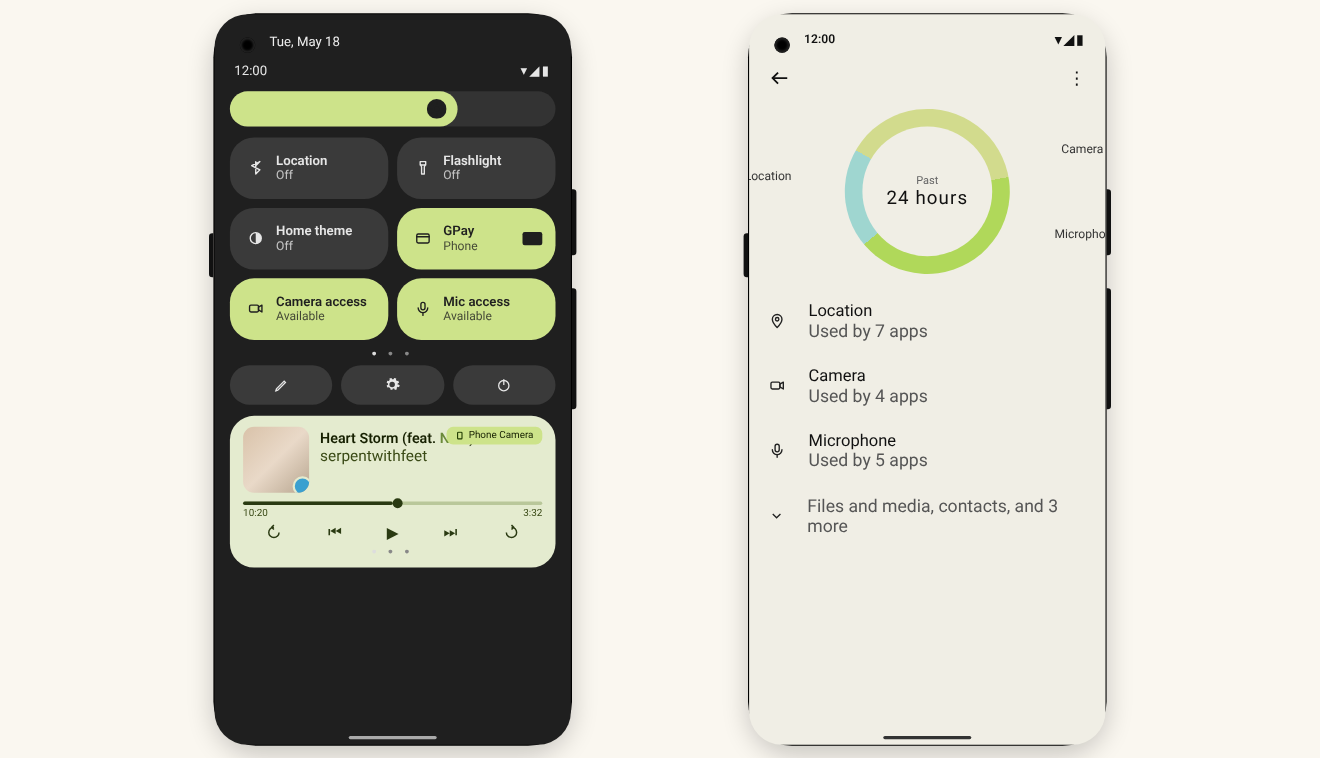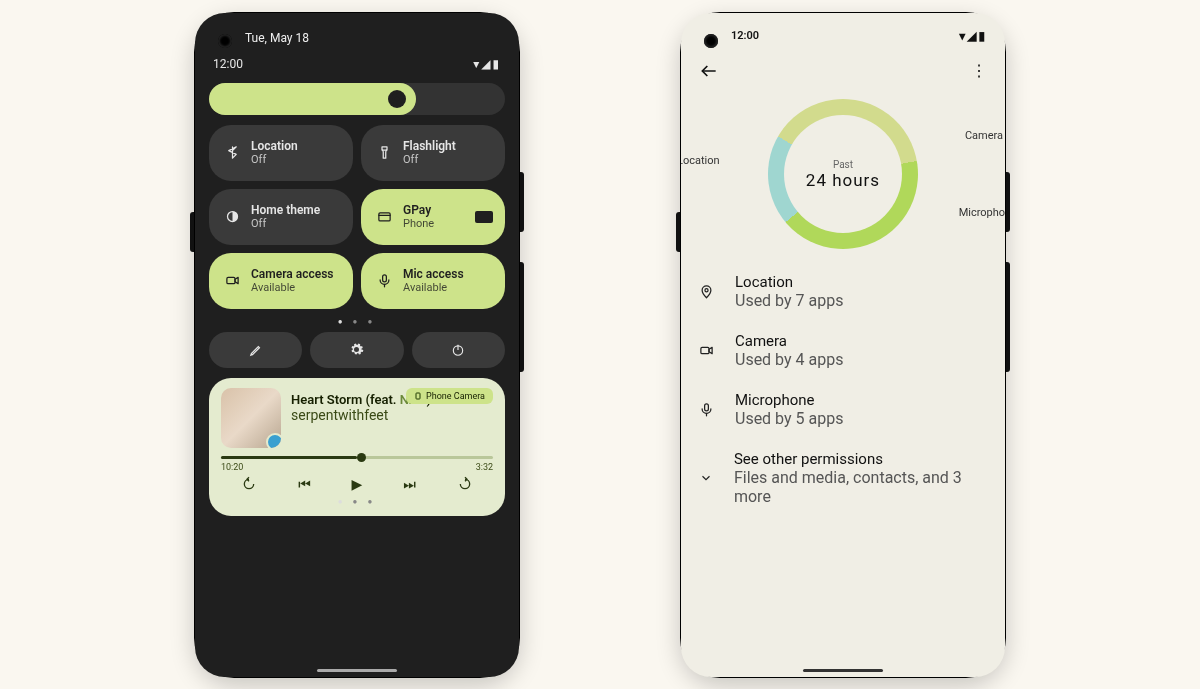--- a/index.html
+++ b/index.html
@@ -323,20 +323,19 @@
         </div>
       </div>
 
     <div class="li" style="margin-top:22px">
       <span class="ico">
         <svg width="14" height="14" viewBox="0 0 24 24" fill="none" stroke="#222" stroke-width="2">
             <polyline points="6 9 12 15 18 9"></polyline>
           </svg>
       </span>
       <div>
-        <div class="lt">See other permissions</div>
         <div class="ls">Files and media, contacts, and 3 more</div>
       </div>
     </div>
 
     <div class="home-ind" style="background:#333"></div>
   </div>
 </div>
 
 </body></html>

